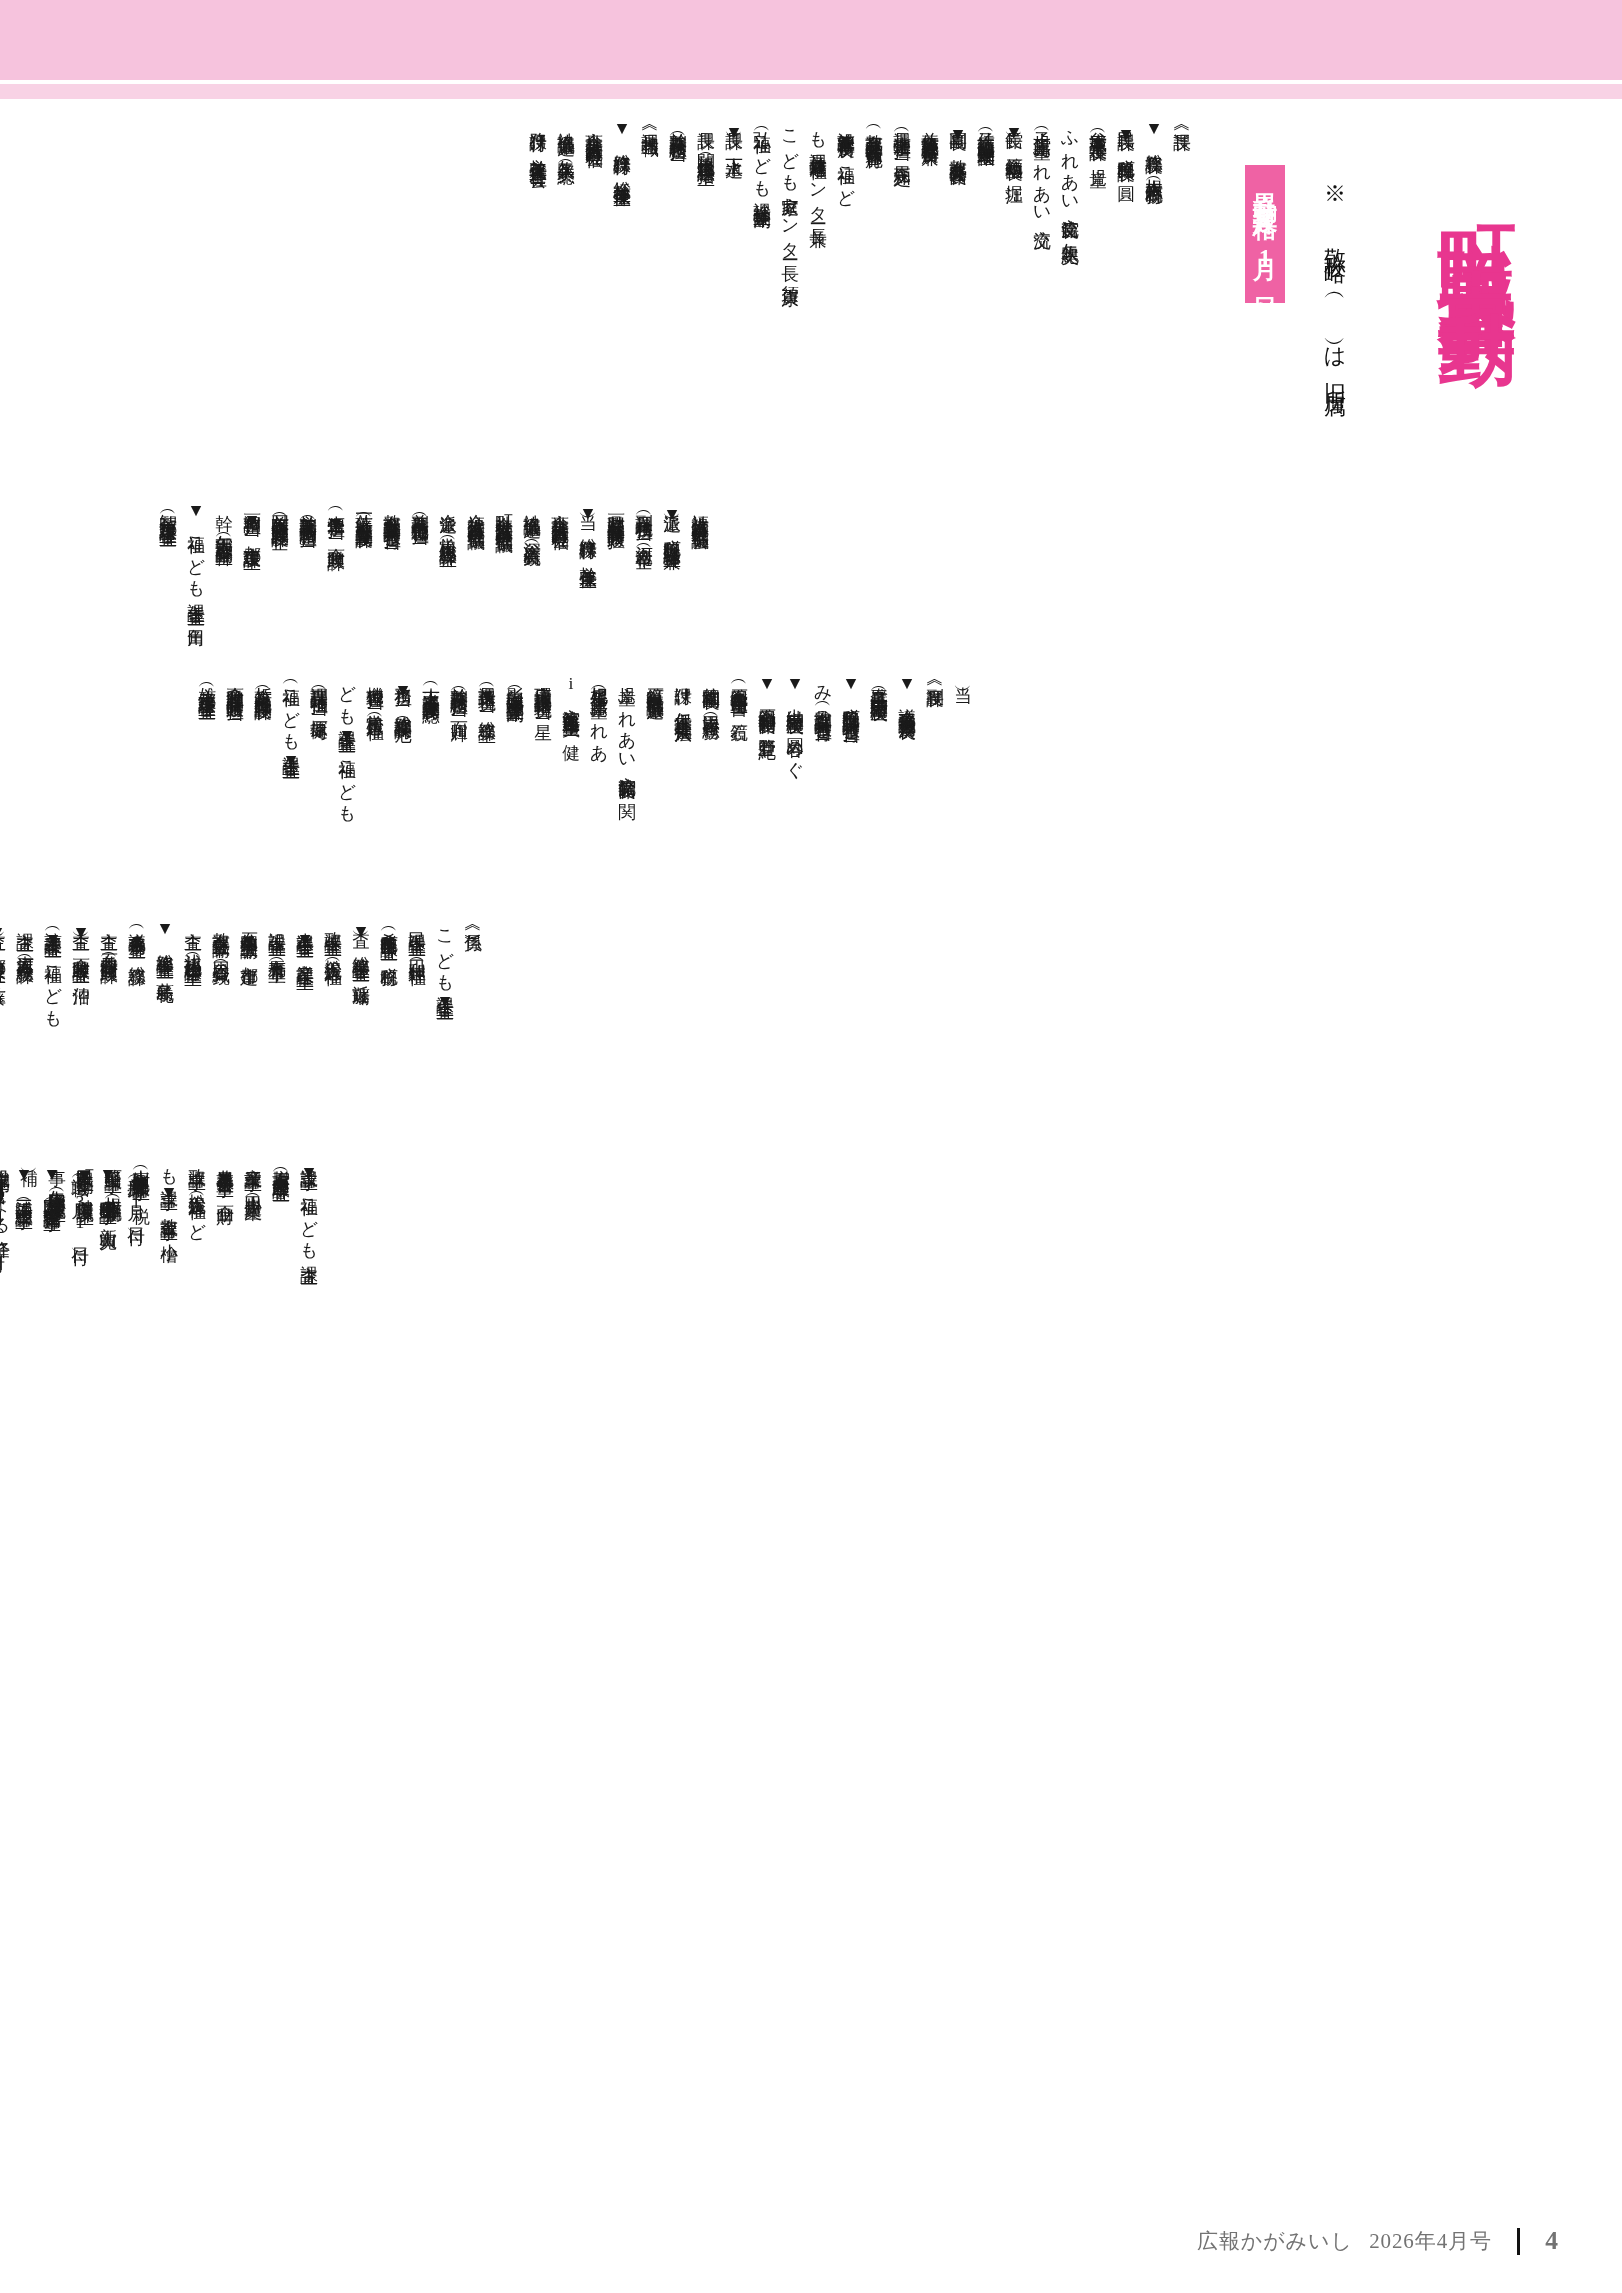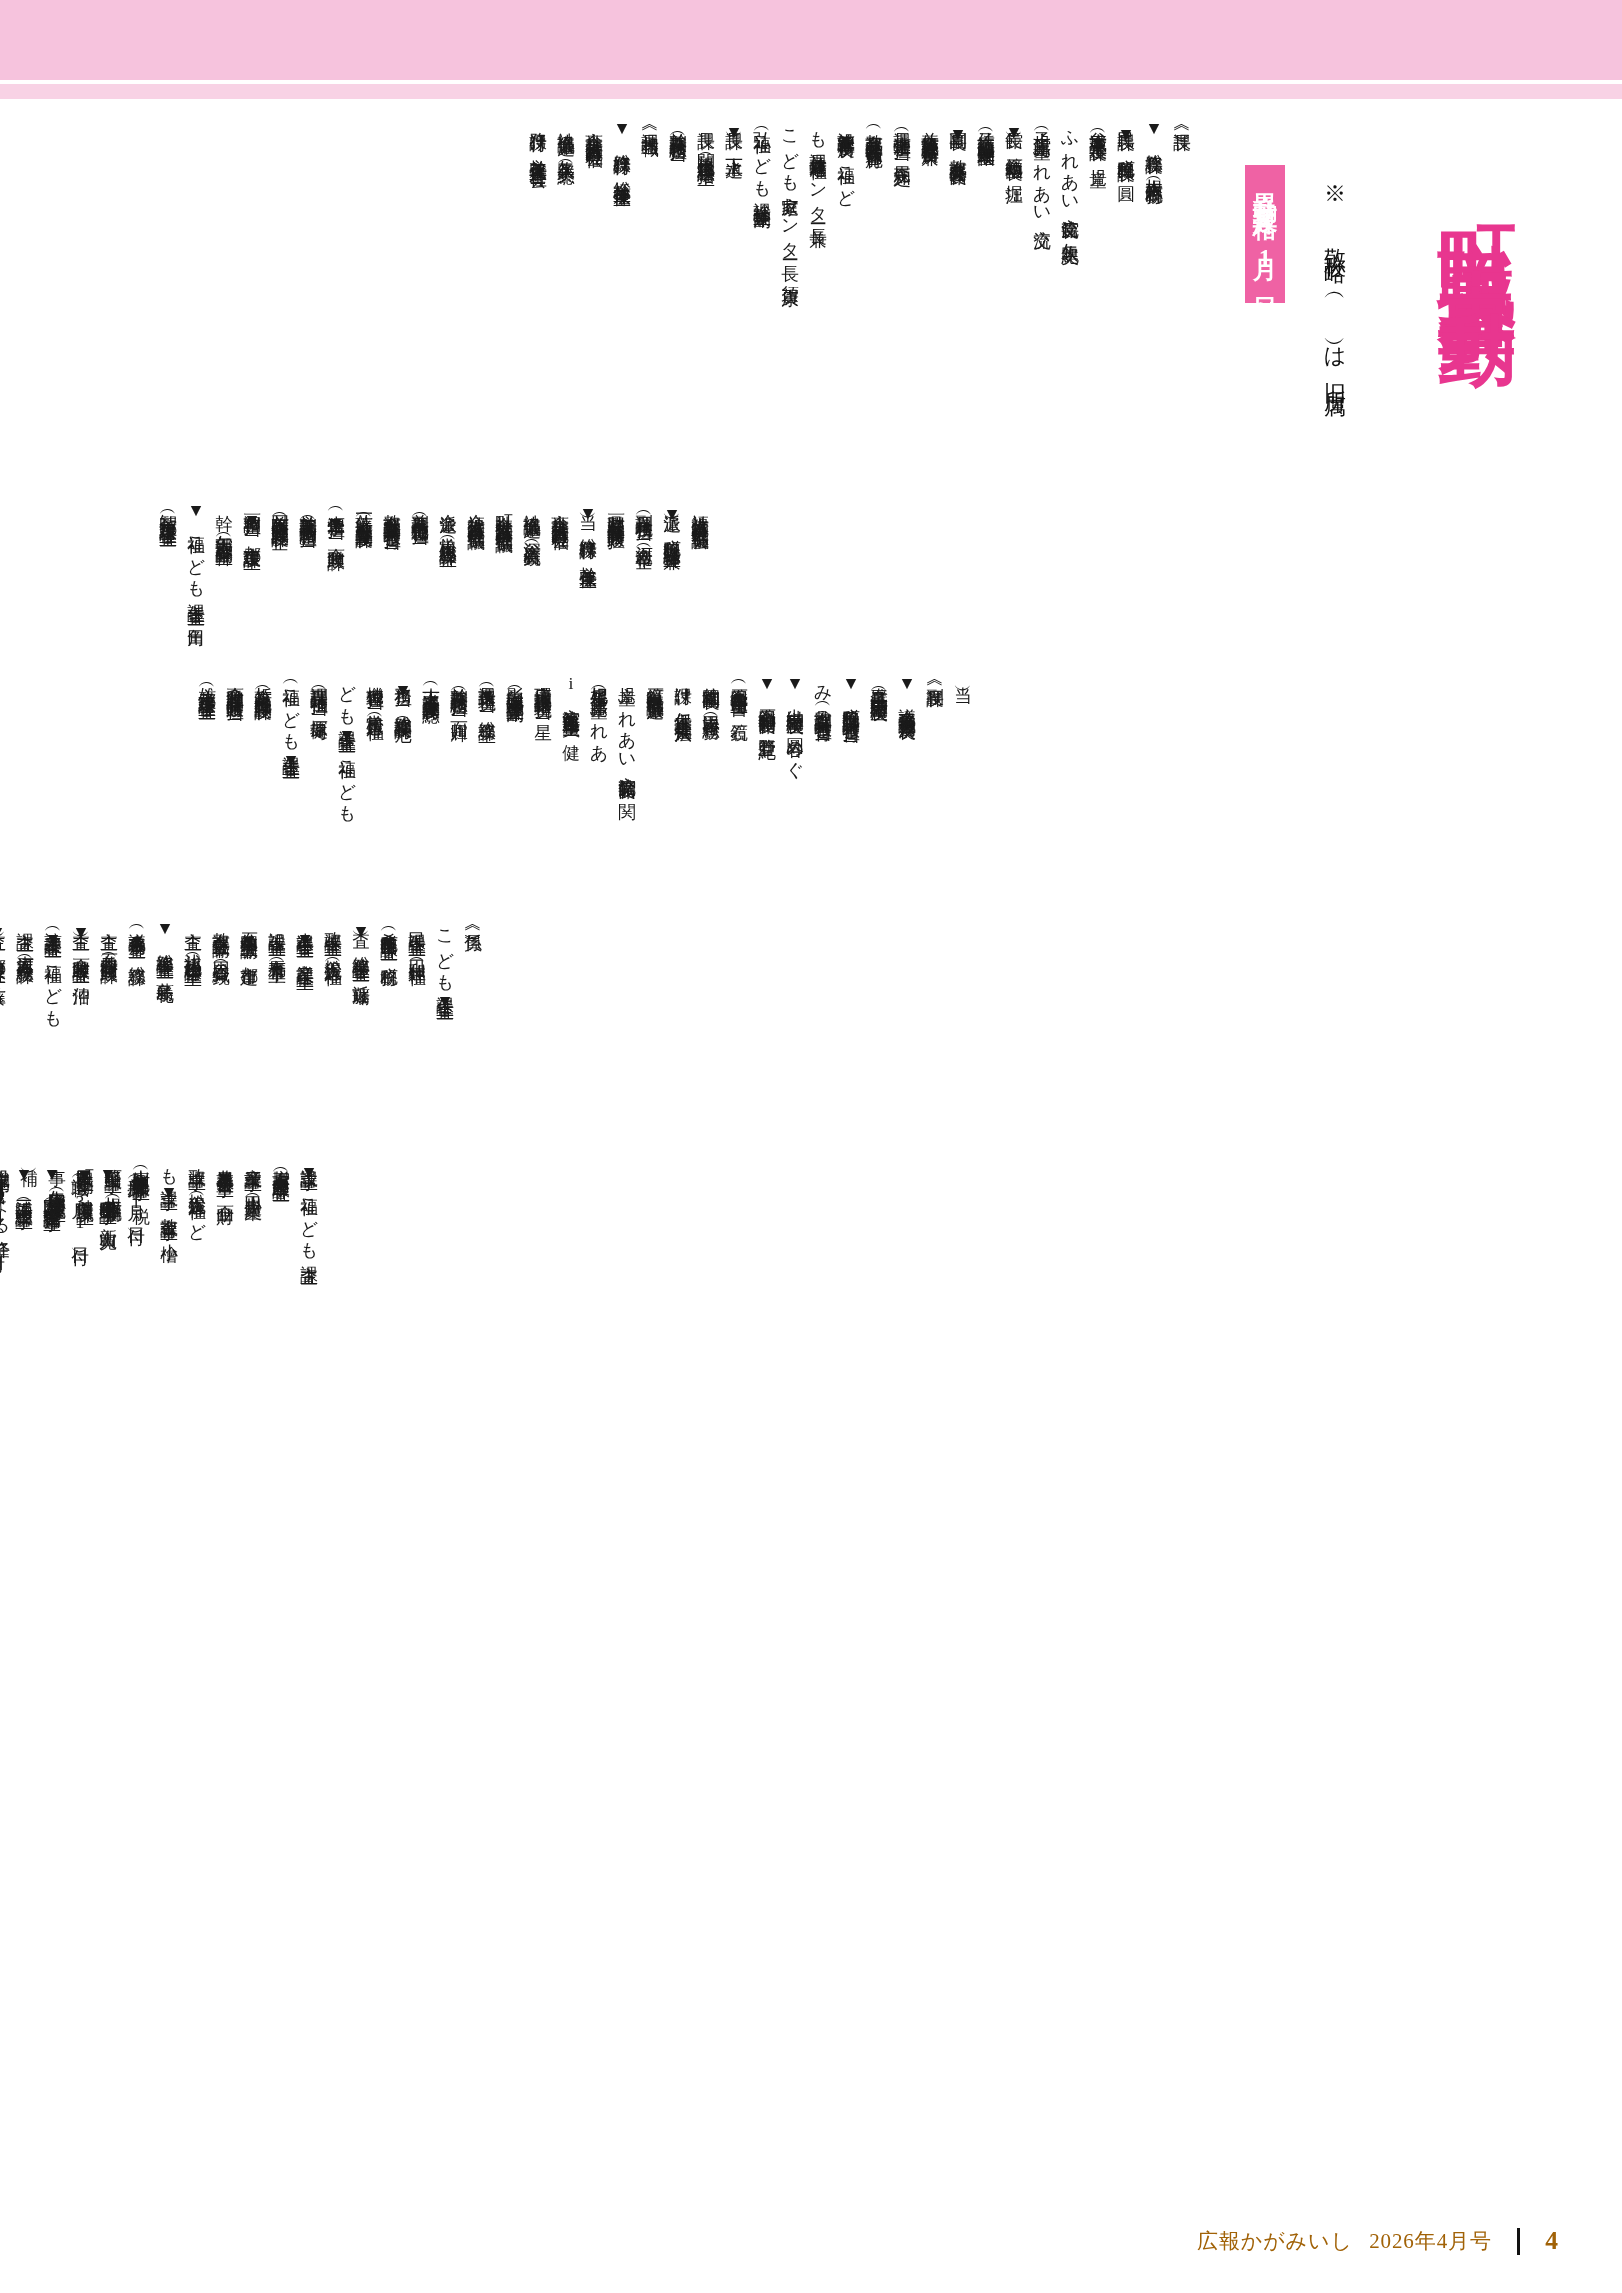--- a/index.html
+++ b/index.html
@@ -41,21 +41,21 @@
 
   
   .pinktxt{color:#ee4ea0;font-weight:bold;}
 
   
   .footer{
     position:absolute;left:0;bottom:38px;width:1623px;height:36px;
   }
   .footer-inner{
     position:absolute;right:64px;bottom:0;
-    font-size:21px;letter-spacing:0.9px;color:#a16207;
+    font-size:21px;letter-spacing:0.9px;color:#737373;
     display:flex;align-items:center;gap:16.4px;
   }
   .foot-rule{display:inline-block;width:2.7px;height:27px;background:#111;margin:0 9px;}
   .pageno{font-size:25.5px;font-weight:bold;}
 </style>
 </head>
 <body>
 
 <div class="page">
 

